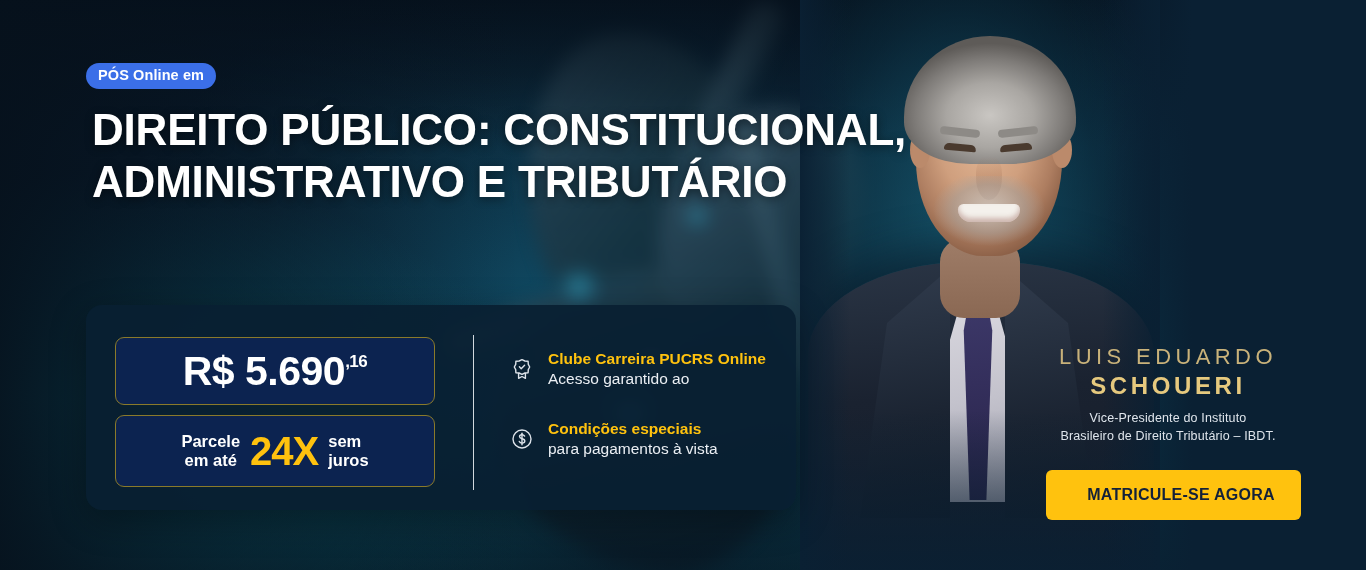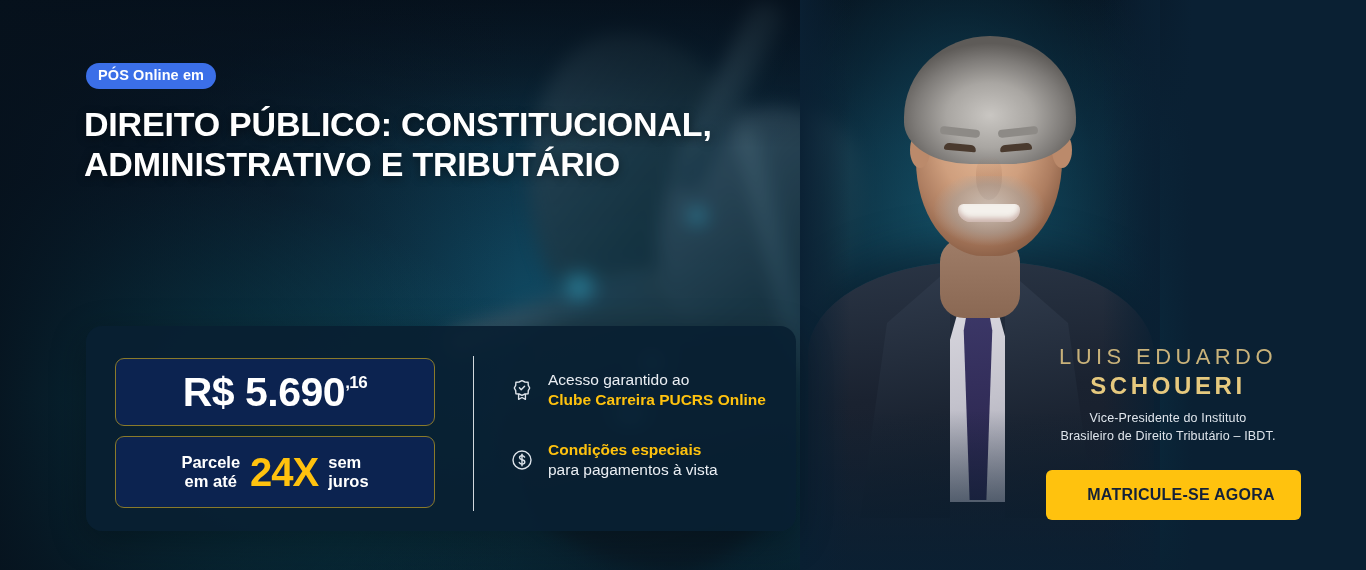--- a/index.html
+++ b/index.html
@@ -174,35 +174,35 @@
     background: #3b6fe8;
     color: #ffffff;
     font-size: 14.5px; font-weight: 700;
     padding: 4px 12px 5px;
     border-radius: 13px;
     letter-spacing: 0.1px;
     line-height: 1.2;
   }
 
   .headline {
-    position: absolute; left: 84px; top: 104px;
+    position: absolute; left: 92px; top: 104px;
     width: 760px;
     color: #ffffff;
-    font-size: 34px;
+    font-size: 44px;
     font-weight: 700;
     line-height: 1.18;
     letter-spacing: -0.2px;
     text-shadow: 0 2px 10px rgba(0,0,0,0.45);
   }
   .headline div { white-space: nowrap; }
 
   
   .card {
     position: absolute;
-    left: 86px; top: 326px;
+    left: 86px; top: 305px;
     width: 710px; height: 205px;
     background: rgba(9,31,49,0.93);
     border-radius: 16px;
     box-shadow: 0 10px 36px rgba(0,0,0,0.32);
   }
   .price-col {
     position: absolute; left: 29px; top: 32px;
     width: 320px;
   }
   .price-box {
@@ -385,22 +385,22 @@
 
       <div class="benefit">
         <span class="b-icon">
           <svg viewBox="0 0 24 24" width="24" height="24" fill="none" stroke="#e9eef4" stroke-width="1.4" stroke-linecap="round" stroke-linejoin="round">
             <path d="M12 2.6 14.9 4l3.2.2.2 3.2L19.7 10l-1.4 2.6-.2 3.2-3.2.2L12 17.4 9.1 16l-3.2-.2-.2-3.2L4.3 10l1.4-2.6.2-3.2L9.1 4z"></path>
             <path d="m9.4 9.8 1.8 1.9 3.4-3.5"></path>
             <path d="M8.6 16.4v4.9l3.4-1.8 3.4 1.8v-4.9"></path>
           </svg>
         </span>
         <span class="b-text">
+          <span class="b-line strong">Clube Carreira PUCRS Online</span>
           <span class="b-line">Acesso garantido ao</span>
-          <span class="b-line strong">Clube Carreira PUCRS Online</span>
         </span>
       </div>
 
       <div class="benefit">
         <span class="b-icon">
           <svg viewBox="0 0 24 24" width="24" height="24" fill="none" stroke="#e9eef4" stroke-width="1.4" stroke-linecap="round" stroke-linejoin="round">
             <circle cx="12" cy="12" r="9"></circle>
             <path d="M14.6 9.1c-.5-.9-1.5-1.4-2.6-1.4-1.5 0-2.5.8-2.5 1.9 0 1.2 1 1.7 2.6 2.1 1.7.4 2.7 1 2.7 2.3 0 1.2-1.1 2.1-2.7 2.1-1.3 0-2.4-.6-2.8-1.6"></path>
             <path d="M12 6.2v11.6"></path>
           </svg>

